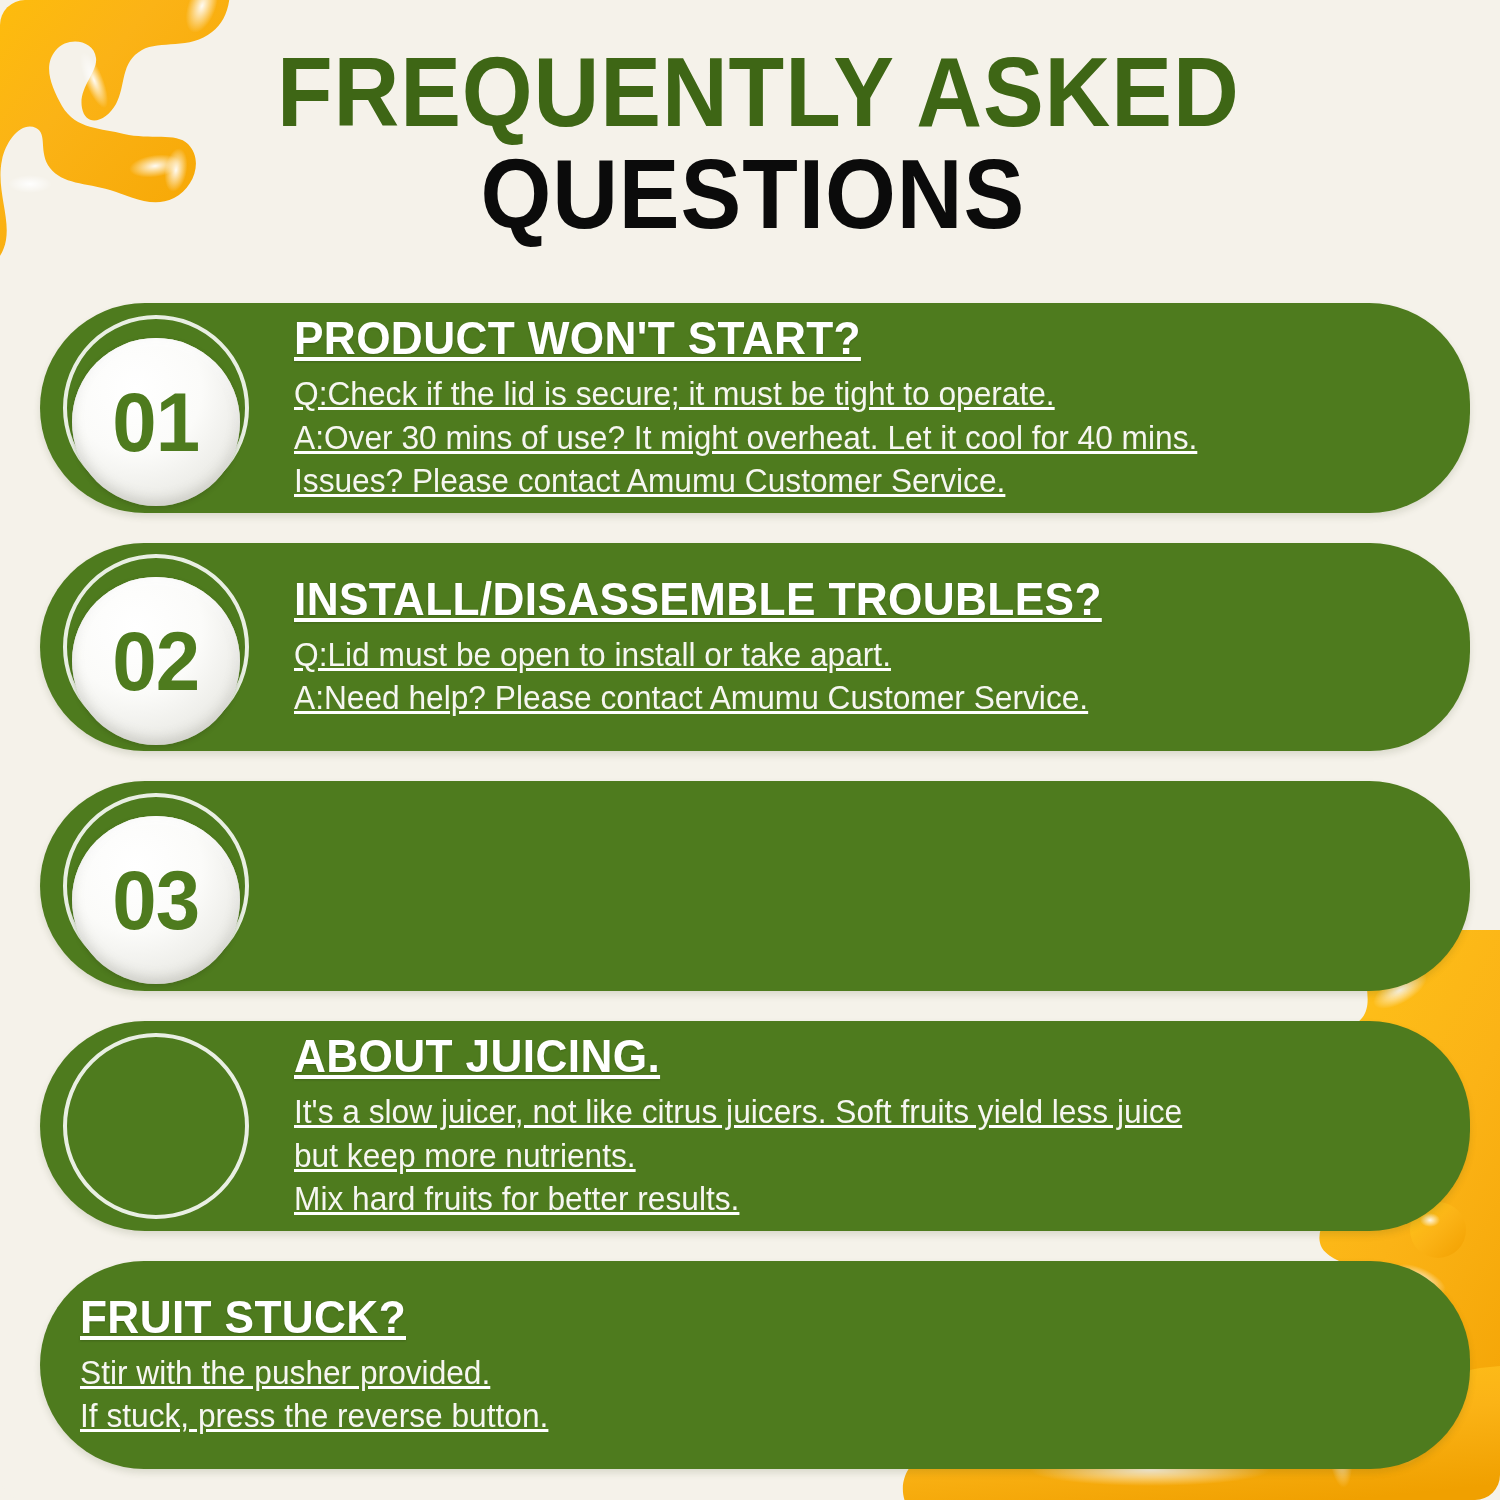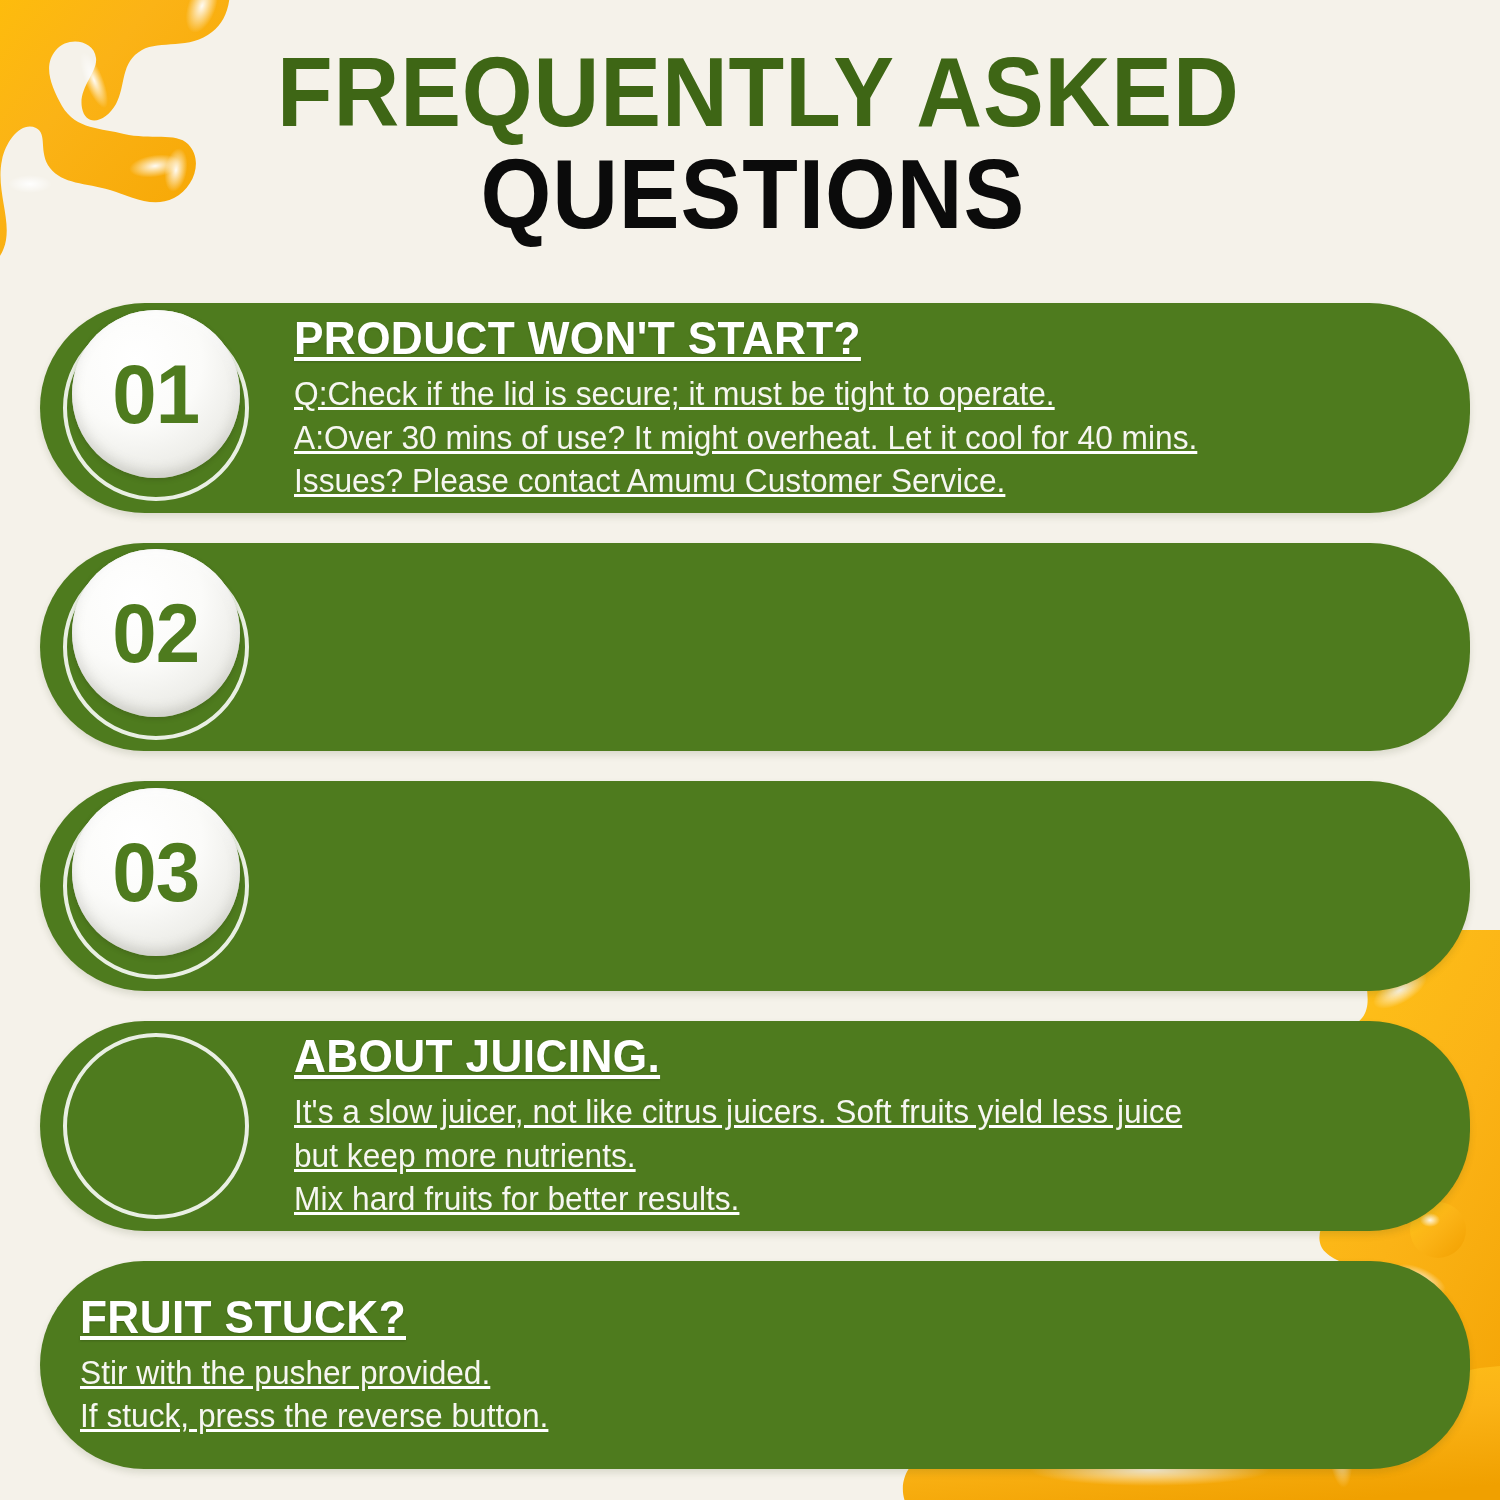--- a/index.html
+++ b/index.html
@@ -13,20 +13,21 @@
     font-family: "Liberation Sans", sans-serif;
     overflow: hidden;
   }
 
   #page {
     position: relative;
     width: 1500px;
     height: 1500px;
     background: #F5F2EA;
     overflow: hidden;
+    border-radius: 25px;
   }
 
   
   .splash-layer {
     position: absolute;
     inset: 0;
     pointer-events: none;
   }
   .splash-svg {
     position: absolute;
@@ -90,21 +91,21 @@
   .faq-card.h-208 { height: 208px; margin-top: 25px; }
 
   
   .badge-wrap {
     position: relative;
     flex: 0 0 auto;
     width: 196px;
     height: 196px;
     margin-left: 18px;
     display: flex;
-    align-items: flex-start;
+    align-items: flex-end;
     justify-content: center;
   }
   .badge-ring {
     position: absolute;
     left: 50%;
     top: 50%;
     transform: translate(-50%, -50%);
     width: 186px;
     height: 186px;
     border-radius: 50%;
@@ -299,20 +300,25 @@
       </div>
     </div>
 
     <div class="faq-card h-208">
       <div class="badge-wrap">
         <div class="badge-ring"></div>
         <div class="badge-circle">
           <span class="badge-number">02</span>
         </div>
       </div>
+      <div class="faq-text">
+        <div class="faq-question">INSTALL/DISASSEMBLE TROUBLES?</div>
+        <div class="faq-answer-line">Q:Lid must be open to install or take apart.</div>
+        <div class="faq-answer-line">A:Need help? Please contact Amumu Customer Service.</div>
+      </div>
     </div>
 
     <div class="faq-card h-210">
       <div class="badge-wrap">
         <div class="badge-ring"></div>
         <div class="badge-circle">
           <span class="badge-number">03</span>
         </div>
       </div>
     </div>

